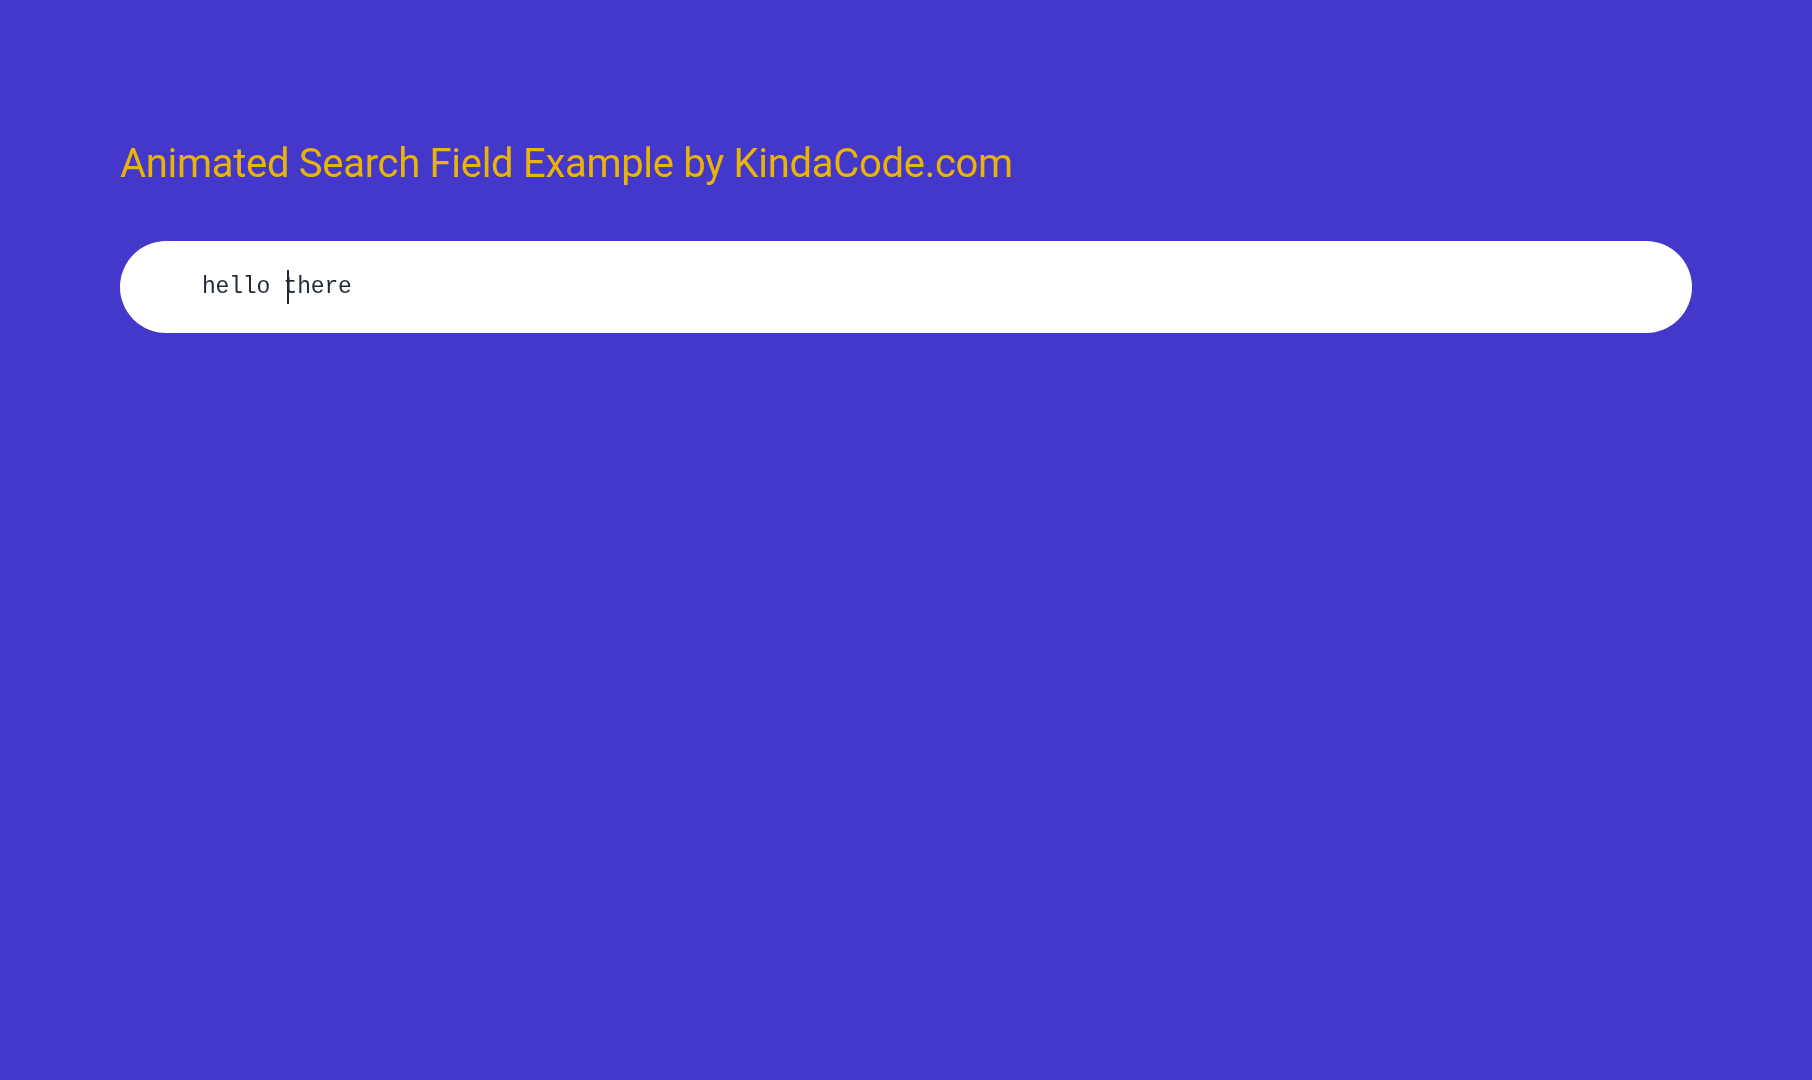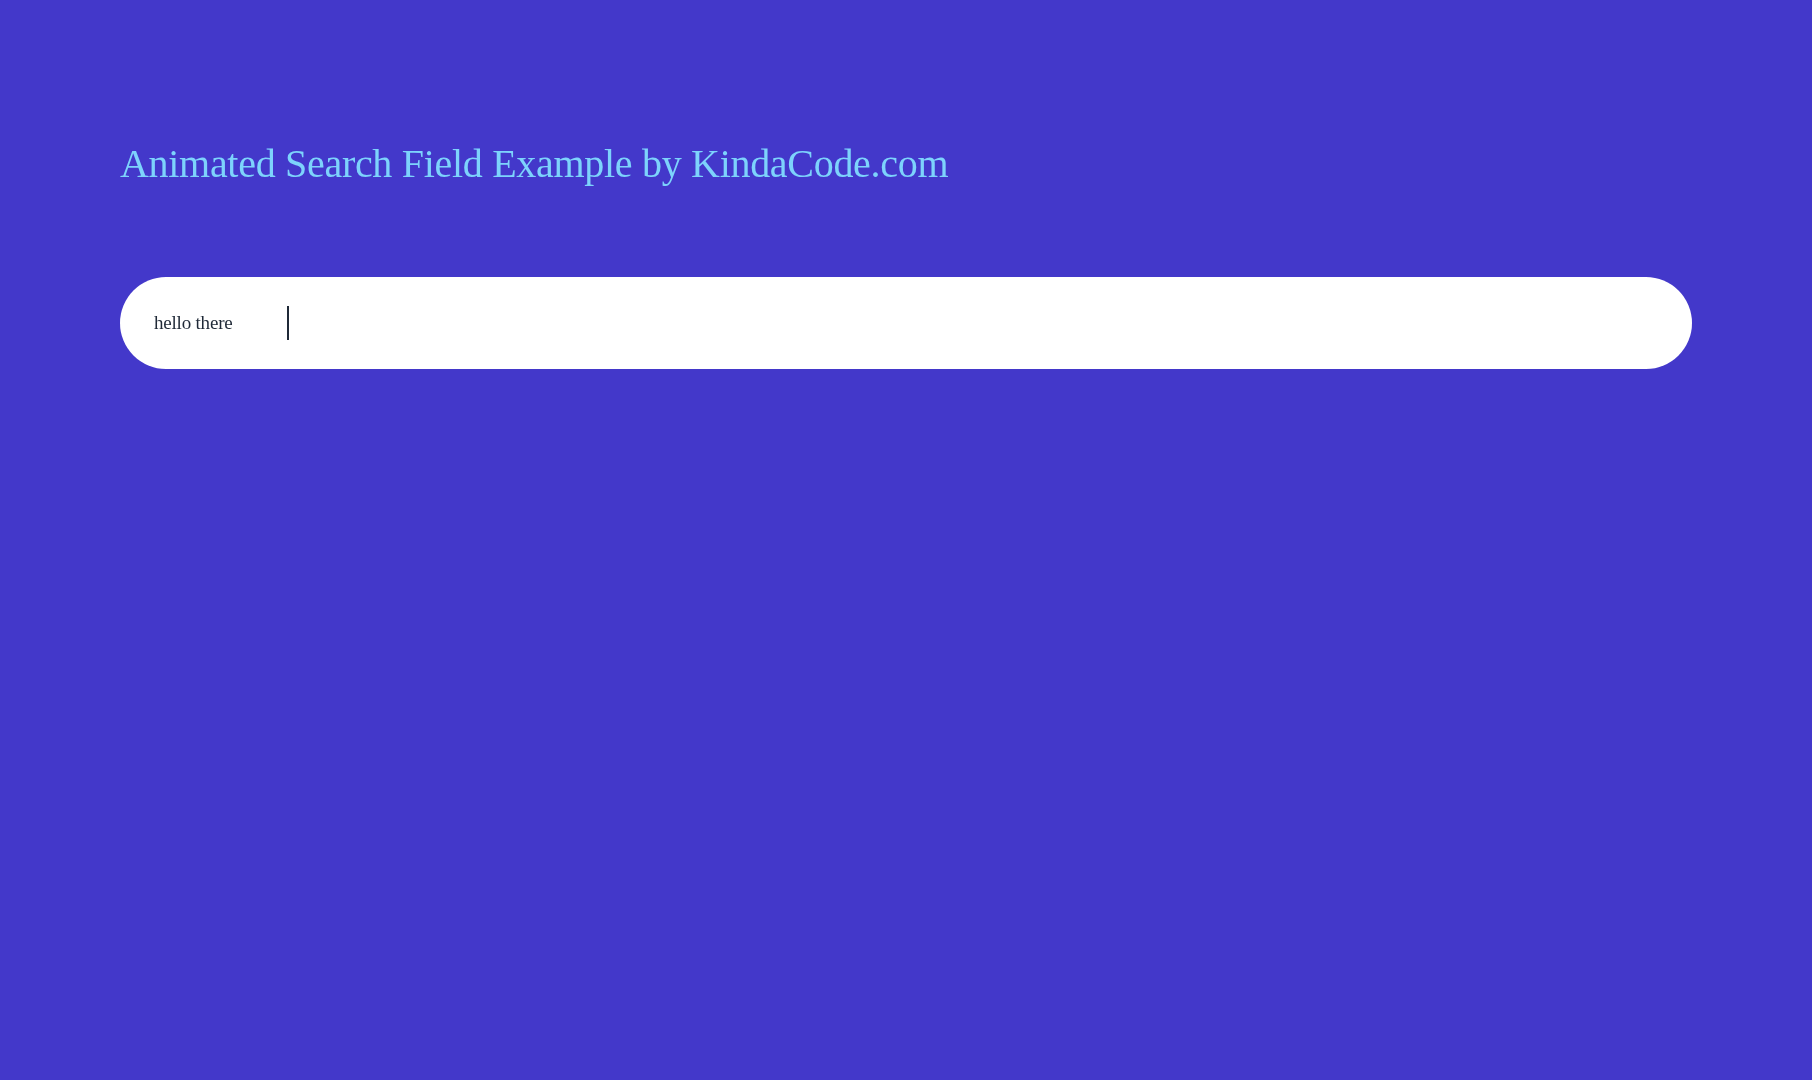--- a/index.html
+++ b/index.html
@@ -9,46 +9,46 @@
     }
     body {
       width: 1812px;
       height: 1080px;
       background-color: #4338ca;
       font-family: -apple-system, BlinkMacSystemFont, "Segoe UI", Roboto, Helvetica, Arial, sans-serif;
       padding: 140px 120px 0 120px;
       position: relative;
     }
     .title {
-      color: #7dd3fc;
+      color: #eab308;
       font-size: 40px;
       font-weight: 400;
-      margin-bottom: 90px;
+      margin-bottom: 54px;
       letter-spacing: -0.3px;
-      font-family: Liberation Serif, serif;
     }
     .search-container {
       width: 100%;
       background-color: #ffffff;
       border-radius: 60px;
       height: 92px;
       display: flex;
       align-items: center;
       padding: 0 34px;
       position: relative;
     }
     .search-input {
       width: 100%;
       border: none;
       outline: none;
-      font-size: 19px;
+      font-size: 23px;
       color: #1f2937;
       background: transparent;
-      font-family: Liberation Serif, serif;
+      font-family: Liberation Mono, monospace;
       letter-spacing: -0.2px;
+      margin-left: 48px;
     }
     .cursor {
       position: absolute;
       width: 1.5px;
       height: 34px;
       background-color: #1f2937;
       left: 185px;
       top: 50%;
       transform: translateY(-50%);
       pointer-events: none;

